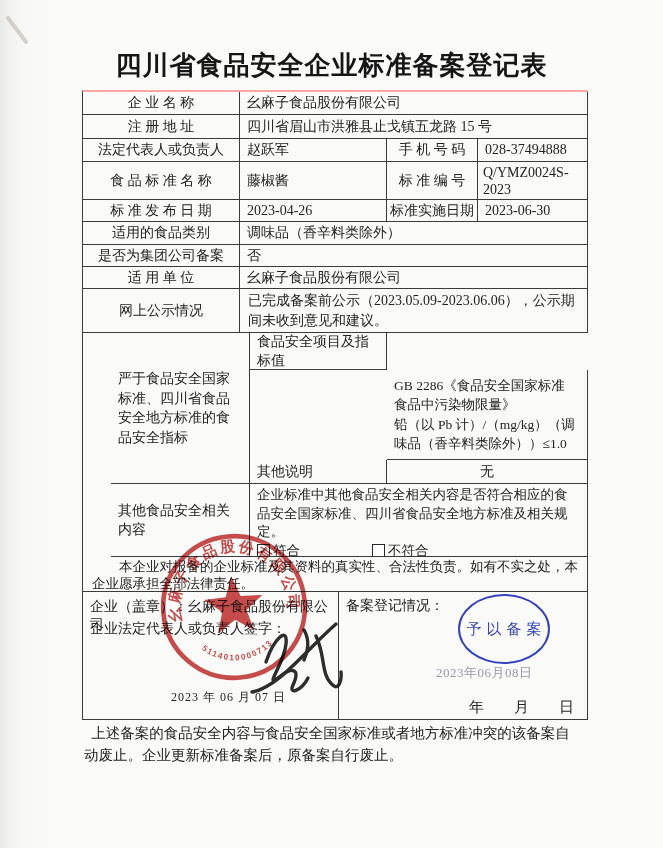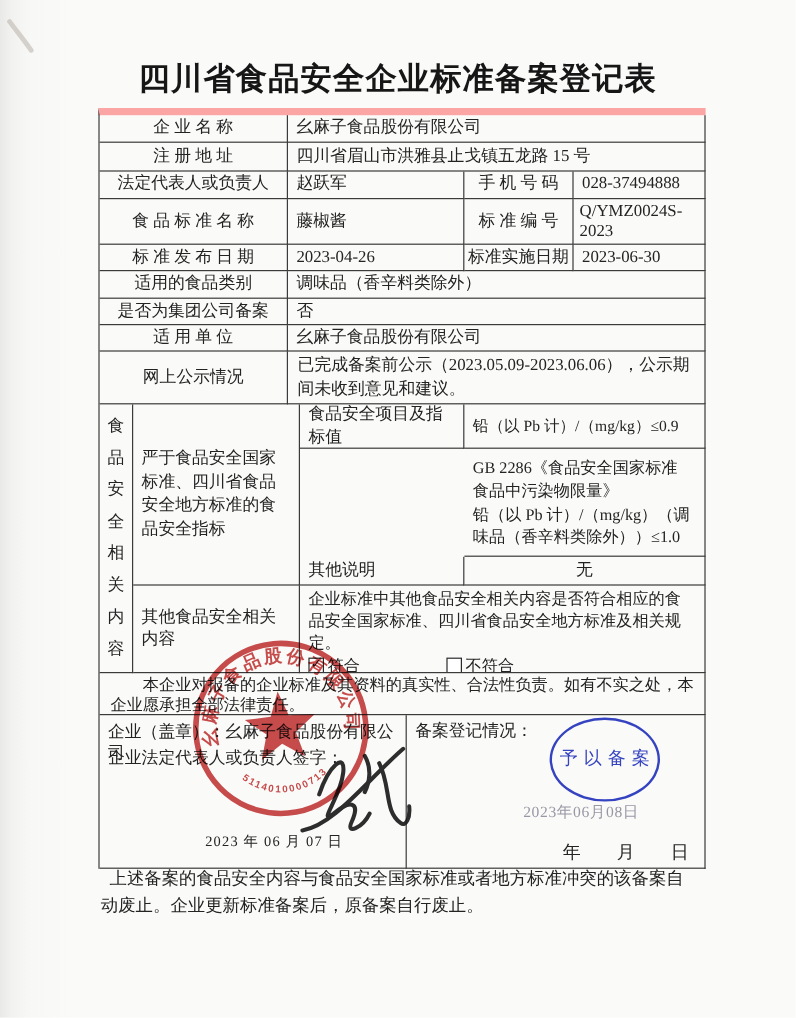--- a/index.html
+++ b/index.html
@@ -9,21 +9,21 @@
     font-family:"Liberation Serif","DejaVu Serif",serif;
     color:#232323;
   }
   .page-title{
     position:absolute;top:48px;left:0;width:663px;text-align:center;
     font-family:"Liberation Sans","DejaVu Sans",sans-serif;
     font-weight:700;font-size:26px;letter-spacing:1px;color:#161616;
   }
   .tbl{
     position:absolute;left:82px;top:90px;width:505px;height:628px;
-    border-top:6px solid #fca5a5;border-left:1px solid #3b3b3b;
+    border-top:2px solid #fca5a5;border-left:1px solid #3b3b3b;
   }
   .c{
     position:absolute;box-sizing:border-box;
     border-right:1px solid #3b3b3b;border-bottom:1px solid #3b3b3b;
     font-size:14px;line-height:18px;color:#232323;
     display:flex;align-items:center;overflow:hidden;
   }
   .lab{justify-content:center;text-align:center;padding:0 2px;}
   .val{padding:1px 7px;justify-content:flex-start;text-align:left;}
   .blockv{display:block;padding:2px 8px;line-height:20px;}
@@ -115,25 +115,23 @@
 
   <div class="c lab" style="left:0;top:153px;width:157px;height:22px">是否为集团公司备案</div>
   <div class="c val" style="left:157px;top:153px;width:348px;height:22px">否</div>
 
   <div class="c lab" style="left:0;top:175px;width:157px;height:22px">适 用 单 位</div>
   <div class="c val" style="left:157px;top:175px;width:348px;height:22px">幺麻子食品股份有限公司</div>
 
   <div class="c lab" style="left:0;top:197px;width:157px;height:44px">网上公示情况</div>
   <div class="c blockv" style="left:157px;top:197px;width:348px;height:44px">已完成备案前公示（2023.05.09-2023.06.06），公示期间未收到意见和建议。</div>
 
-  <div class="c vert" style="left:0;top:241px;width:28px;height:224px">食品安全相关内容</div>
   <div class="c grouplab" style="left:28px;top:241px;width:139px;height:151px">严于食品安全国家标准、四川省食品安全地方标准的食品安全指标</div>
 
   <div class="c sublab" style="left:167px;top:241px;width:137px;height:37px">食品安全项目及指标值</div>
-  <div class="c val small" style="left:304px;top:241px;width:201px;height:37px">铅（以 Pb 计）/（mg/kg）≤0.9</div>
 
   <div class="c pre" style="left:304px;top:278px;width:201px;height:90px">GB 2286《食品安全国家标准
 食品中污染物限量》
 铅（以 Pb 计）/（mg/kg）（调味品（香辛料类除外））≤1.0</div>
 
   <div class="c sublab" style="left:167px;top:368px;width:137px;height:24px">其他说明</div>
   <div class="c center" style="left:304px;top:368px;width:201px;height:24px">无</div>
 
   <div class="c othercell" style="left:167px;top:392px;width:338px;height:73px">
     <div>企业标准中其他食品安全相关内容是否符合相应的食品安全国家标准、四川省食品安全地方标准及相关规定。</div>

